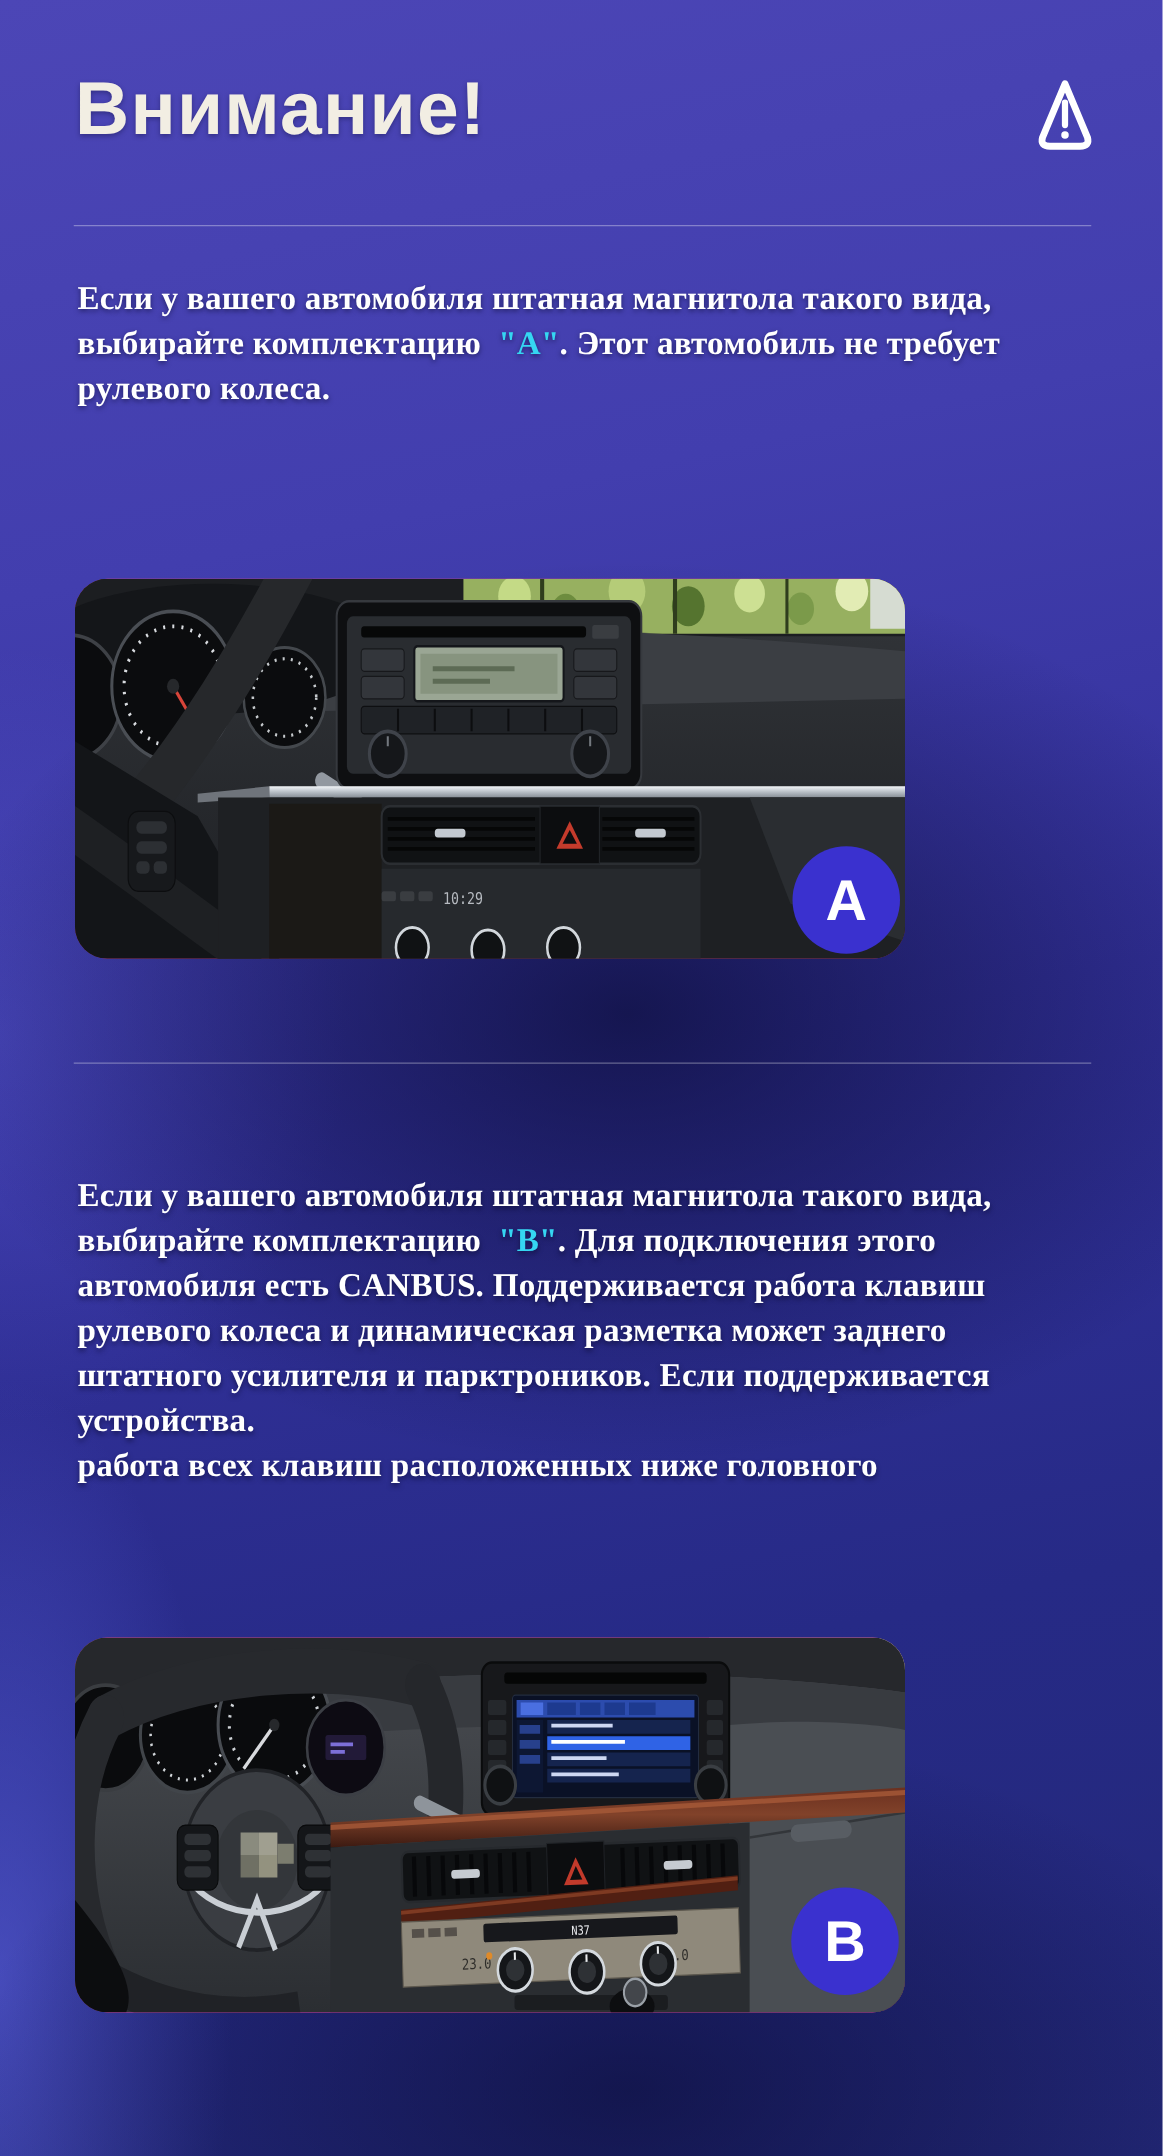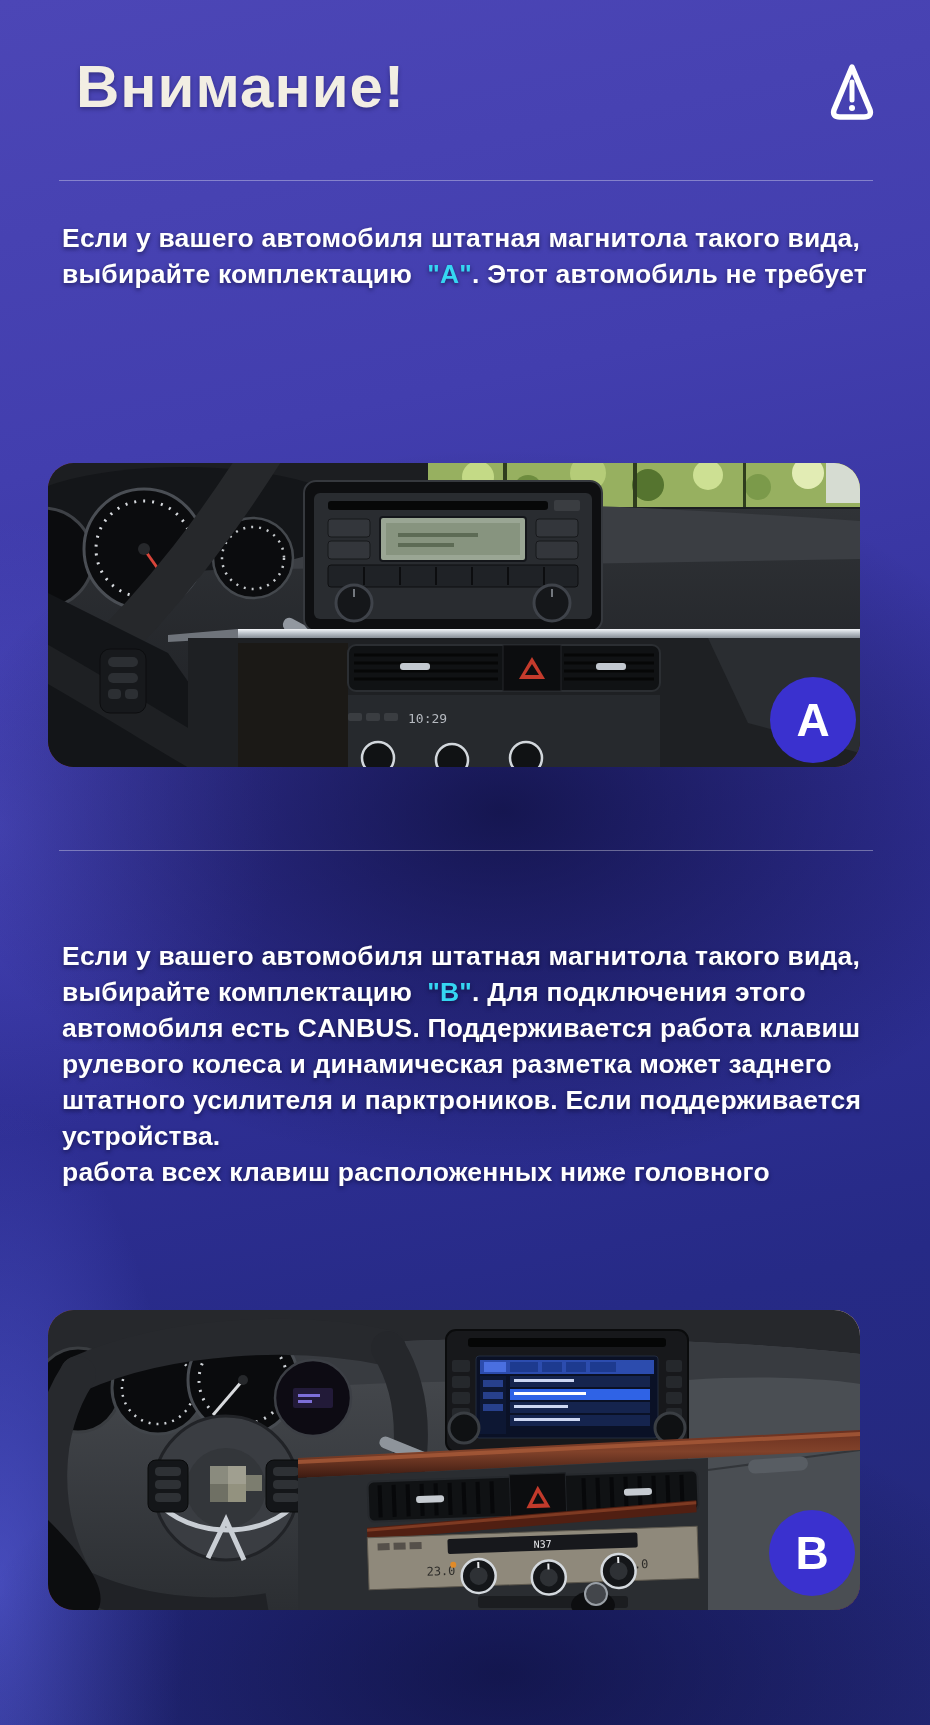--- a/index.html
+++ b/index.html
@@ -8,37 +8,37 @@
     font-family:"Liberation Sans",sans-serif;
     background:
       radial-gradient(60% 21% at 54% 47%, rgba(8,10,48,0.70) 0%, rgba(8,10,48,0) 100%),
       radial-gradient(58% 17% at 54% 97%, rgba(8,10,48,0.60) 0%, rgba(8,10,48,0) 100%),
       radial-gradient(20% 28% at 0% 92%, rgba(98,104,235,0.55) 0%, rgba(98,104,235,0) 100%),
       radial-gradient(30% 18% at 0% 48%, rgba(96,96,220,0.35) 0%, rgba(96,96,220,0) 100%),
       linear-gradient(168deg,#4c46b6 0%,#423eae 25%,#33319b 50%,#262a86 75%,#232878 100%);
   }
   .page{position:absolute;inset:0;}
   .heading{
-    position:absolute;left:76px;top:52px;
+    position:absolute;left:60px;top:52px;
     font-size:60px;font-weight:bold;letter-spacing:1px;
     color:#f2eee3;text-shadow:0 2px 4px rgba(10,10,40,.35);
   }
   .warn-icon{position:absolute;left:830px;top:62px;}
   .divider{position:absolute;left:59px;width:814px;height:1px;background:rgba(255,255,255,0.34);}
   .d1{top:180px;} .d2{top:850px;}
   .para{
     position:absolute;left:62px;color:#ffffff;
     font-size:26.5px;font-weight:bold;letter-spacing:.2px;line-height:36px;
     text-shadow:0 2px 4px rgba(8,8,40,.55);
   }
   .p1{top:220px;} .p2{top:938px;}
-  .line{white-space:nowrap;}
+  .line{white-space:nowrap;font-family:Liberation Serif, serif;}
   .hl{color:#35d6f2;}
   .photo{
-    position:absolute;left:48px;width:812px;border-radius:26px;overflow:hidden;
+    position:absolute;left:60px;width:664px;border-radius:26px;overflow:hidden;
     background:#ec4899;
   }
   .photoA{top:463px;height:304px;}
   .photoB{top:1310px;height:300px;}
   .photo svg{display:block;width:100%;height:100%;}
   .badge{
     position:absolute;width:86px;height:86px;border-radius:50%;
     background:#3a31cf;color:#ffffff;
     display:flex;align-items:center;justify-content:center;
     font-size:46px;font-weight:bold;
@@ -57,20 +57,21 @@
     <path d="M22 5 L40 48 Q42 55 34 55 L10 55 Q2 55 4 48 Z" fill="none" stroke="#ffffff" stroke-width="5.5" stroke-linejoin="round"></path>
     <line x1="22" y1="20" x2="22" y2="38" stroke="#ffffff" stroke-width="5" stroke-linecap="round"></line>
     <circle cx="22" cy="46" r="3" fill="#ffffff"></circle>
   </svg>
 
   <div class="divider d1"></div>
 
   <div class="para p1">
     <div class="line">Если у вашего автомобиля штатная магнитола такого вида,</div>
     <div class="line"><span>выбирайте комплектацию &nbsp;</span><span class="hl">"A"</span><span>. Этот автомобиль не требует</span></div>
+    <div class="line">рулевого колеса.</div>
   </div>
 
   <div class="photo photoA">
     <svg viewBox="0 0 812 304" preserveAspectRatio="none">
       <defs>
         <linearGradient id="aSilver" x1="0" y1="0" x2="0" y2="1">
           <stop offset="0" stop-color="#f2f5f8"></stop>
             <stop offset="0.5" stop-color="#b9c0c7"></stop>
             <stop offset="1" stop-color="#878e96"></stop>
         </linearGradient>

